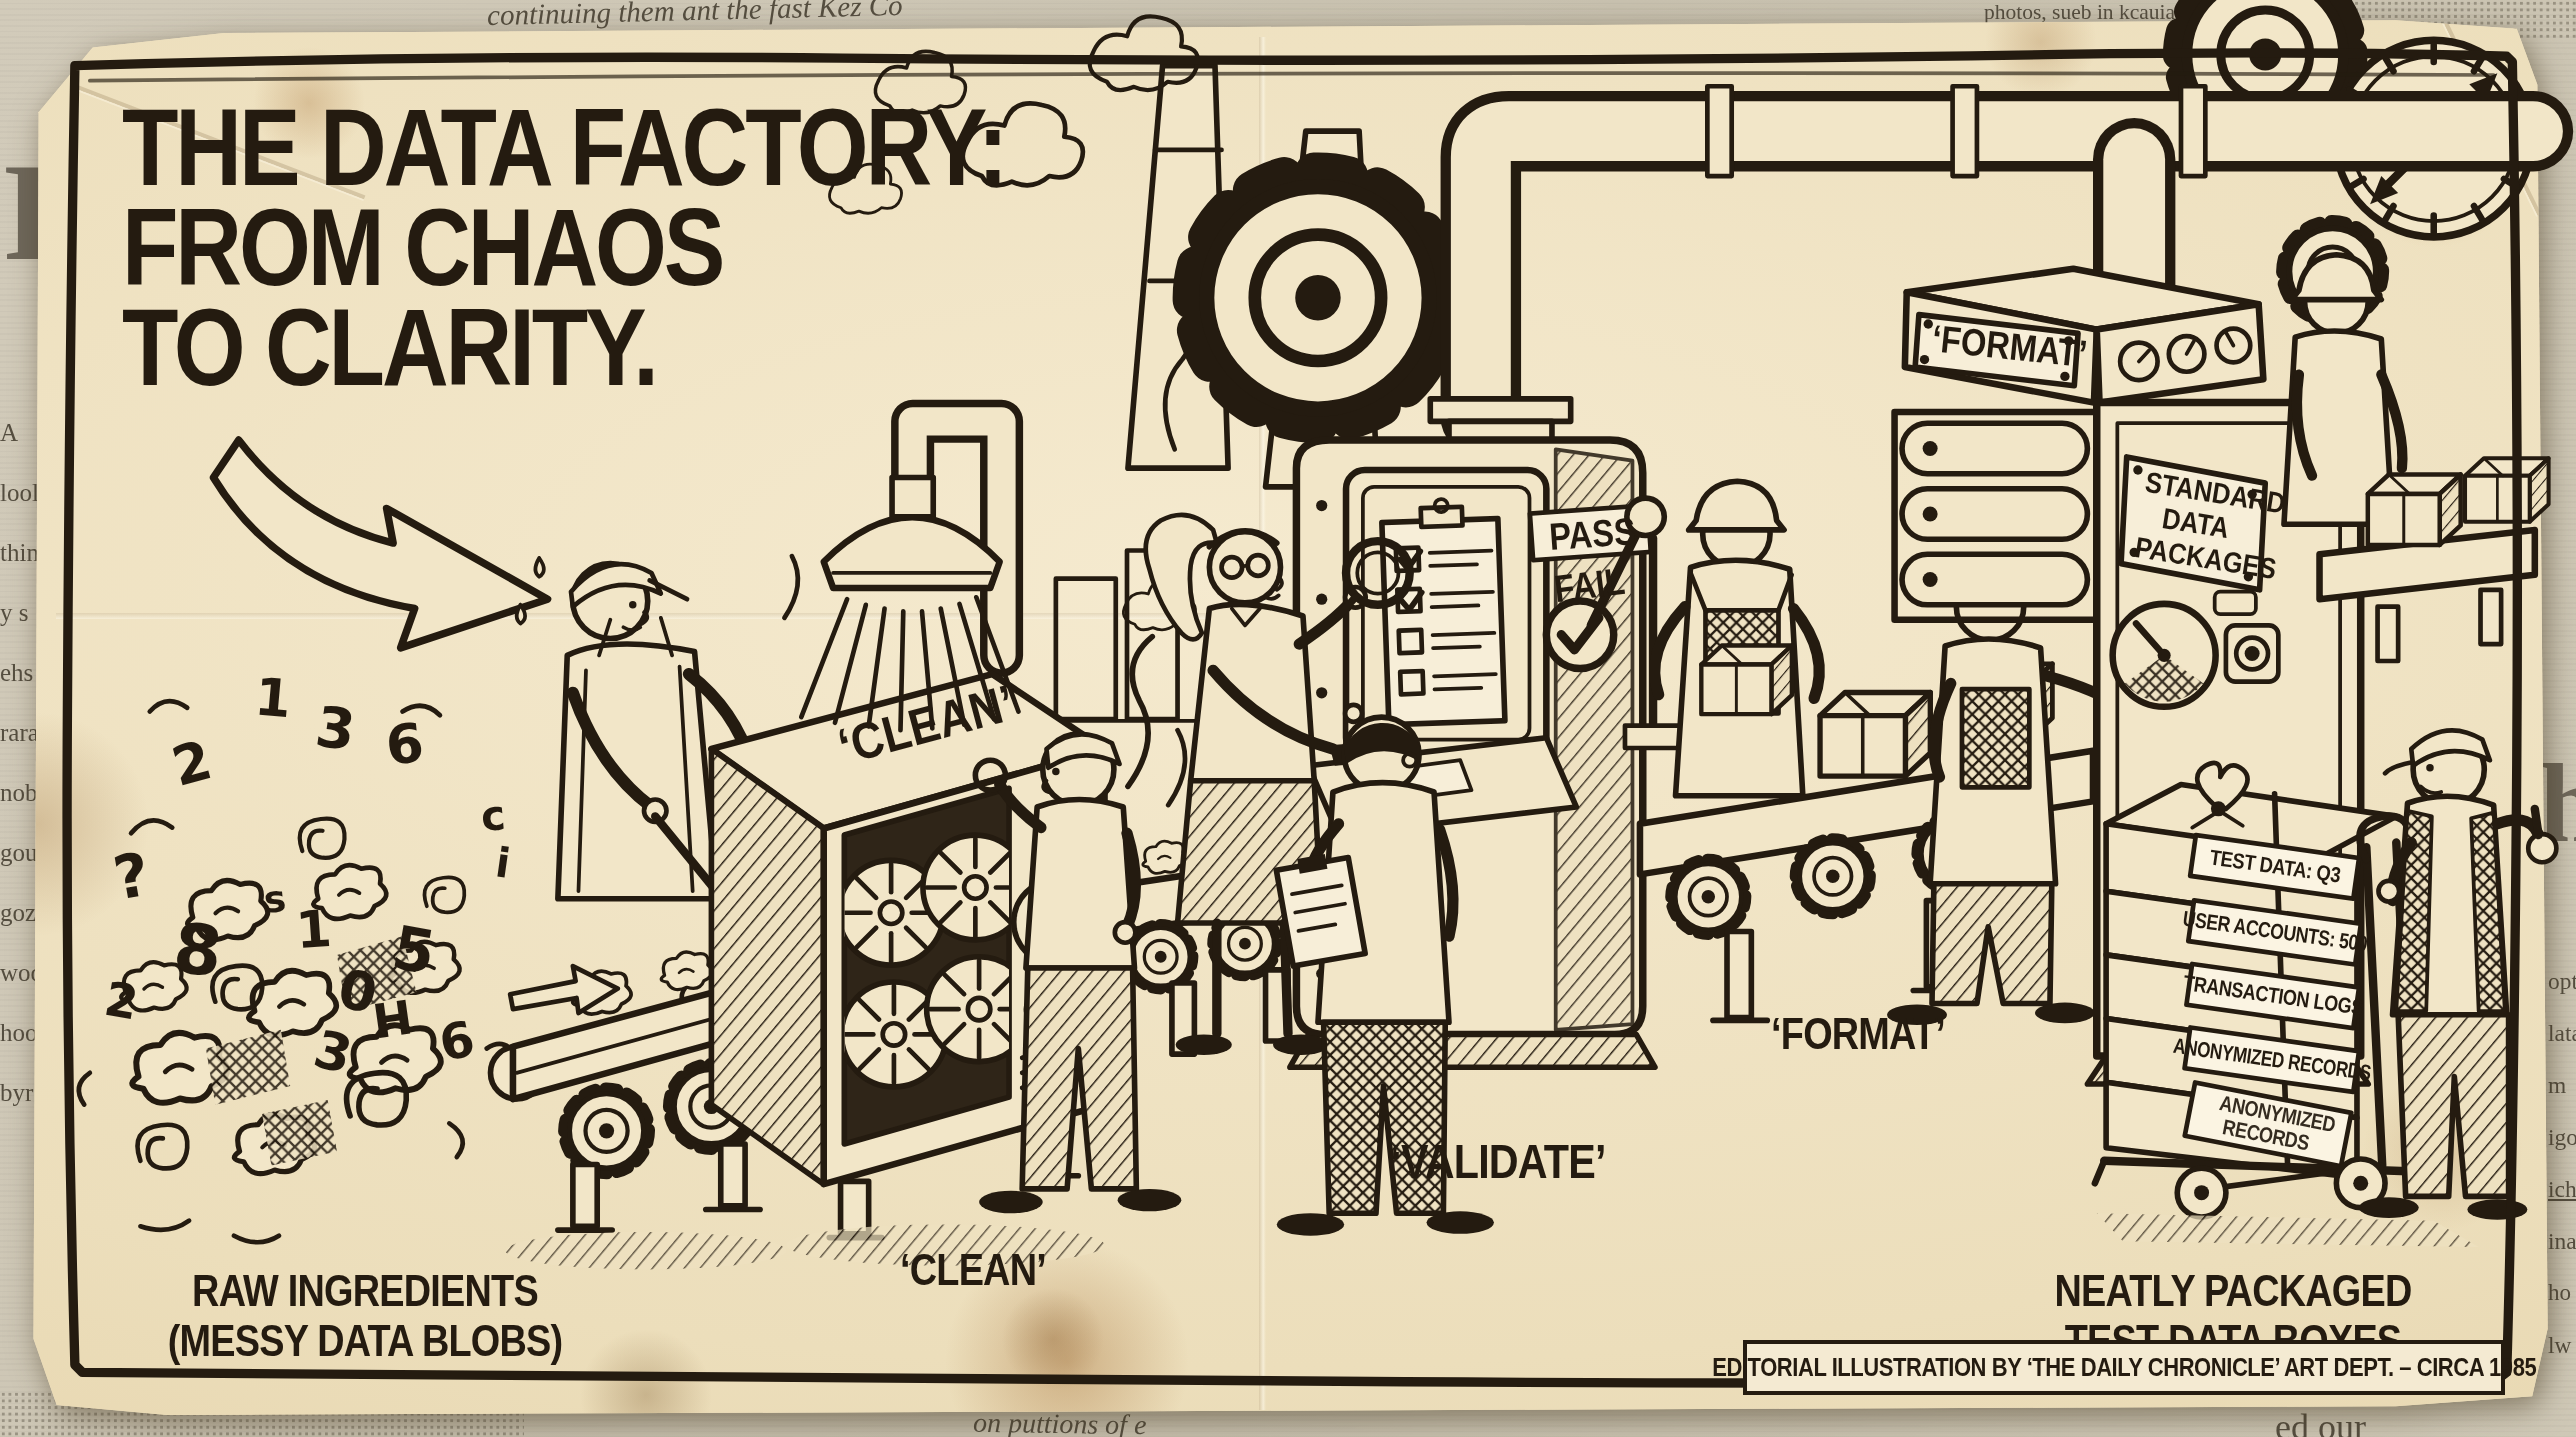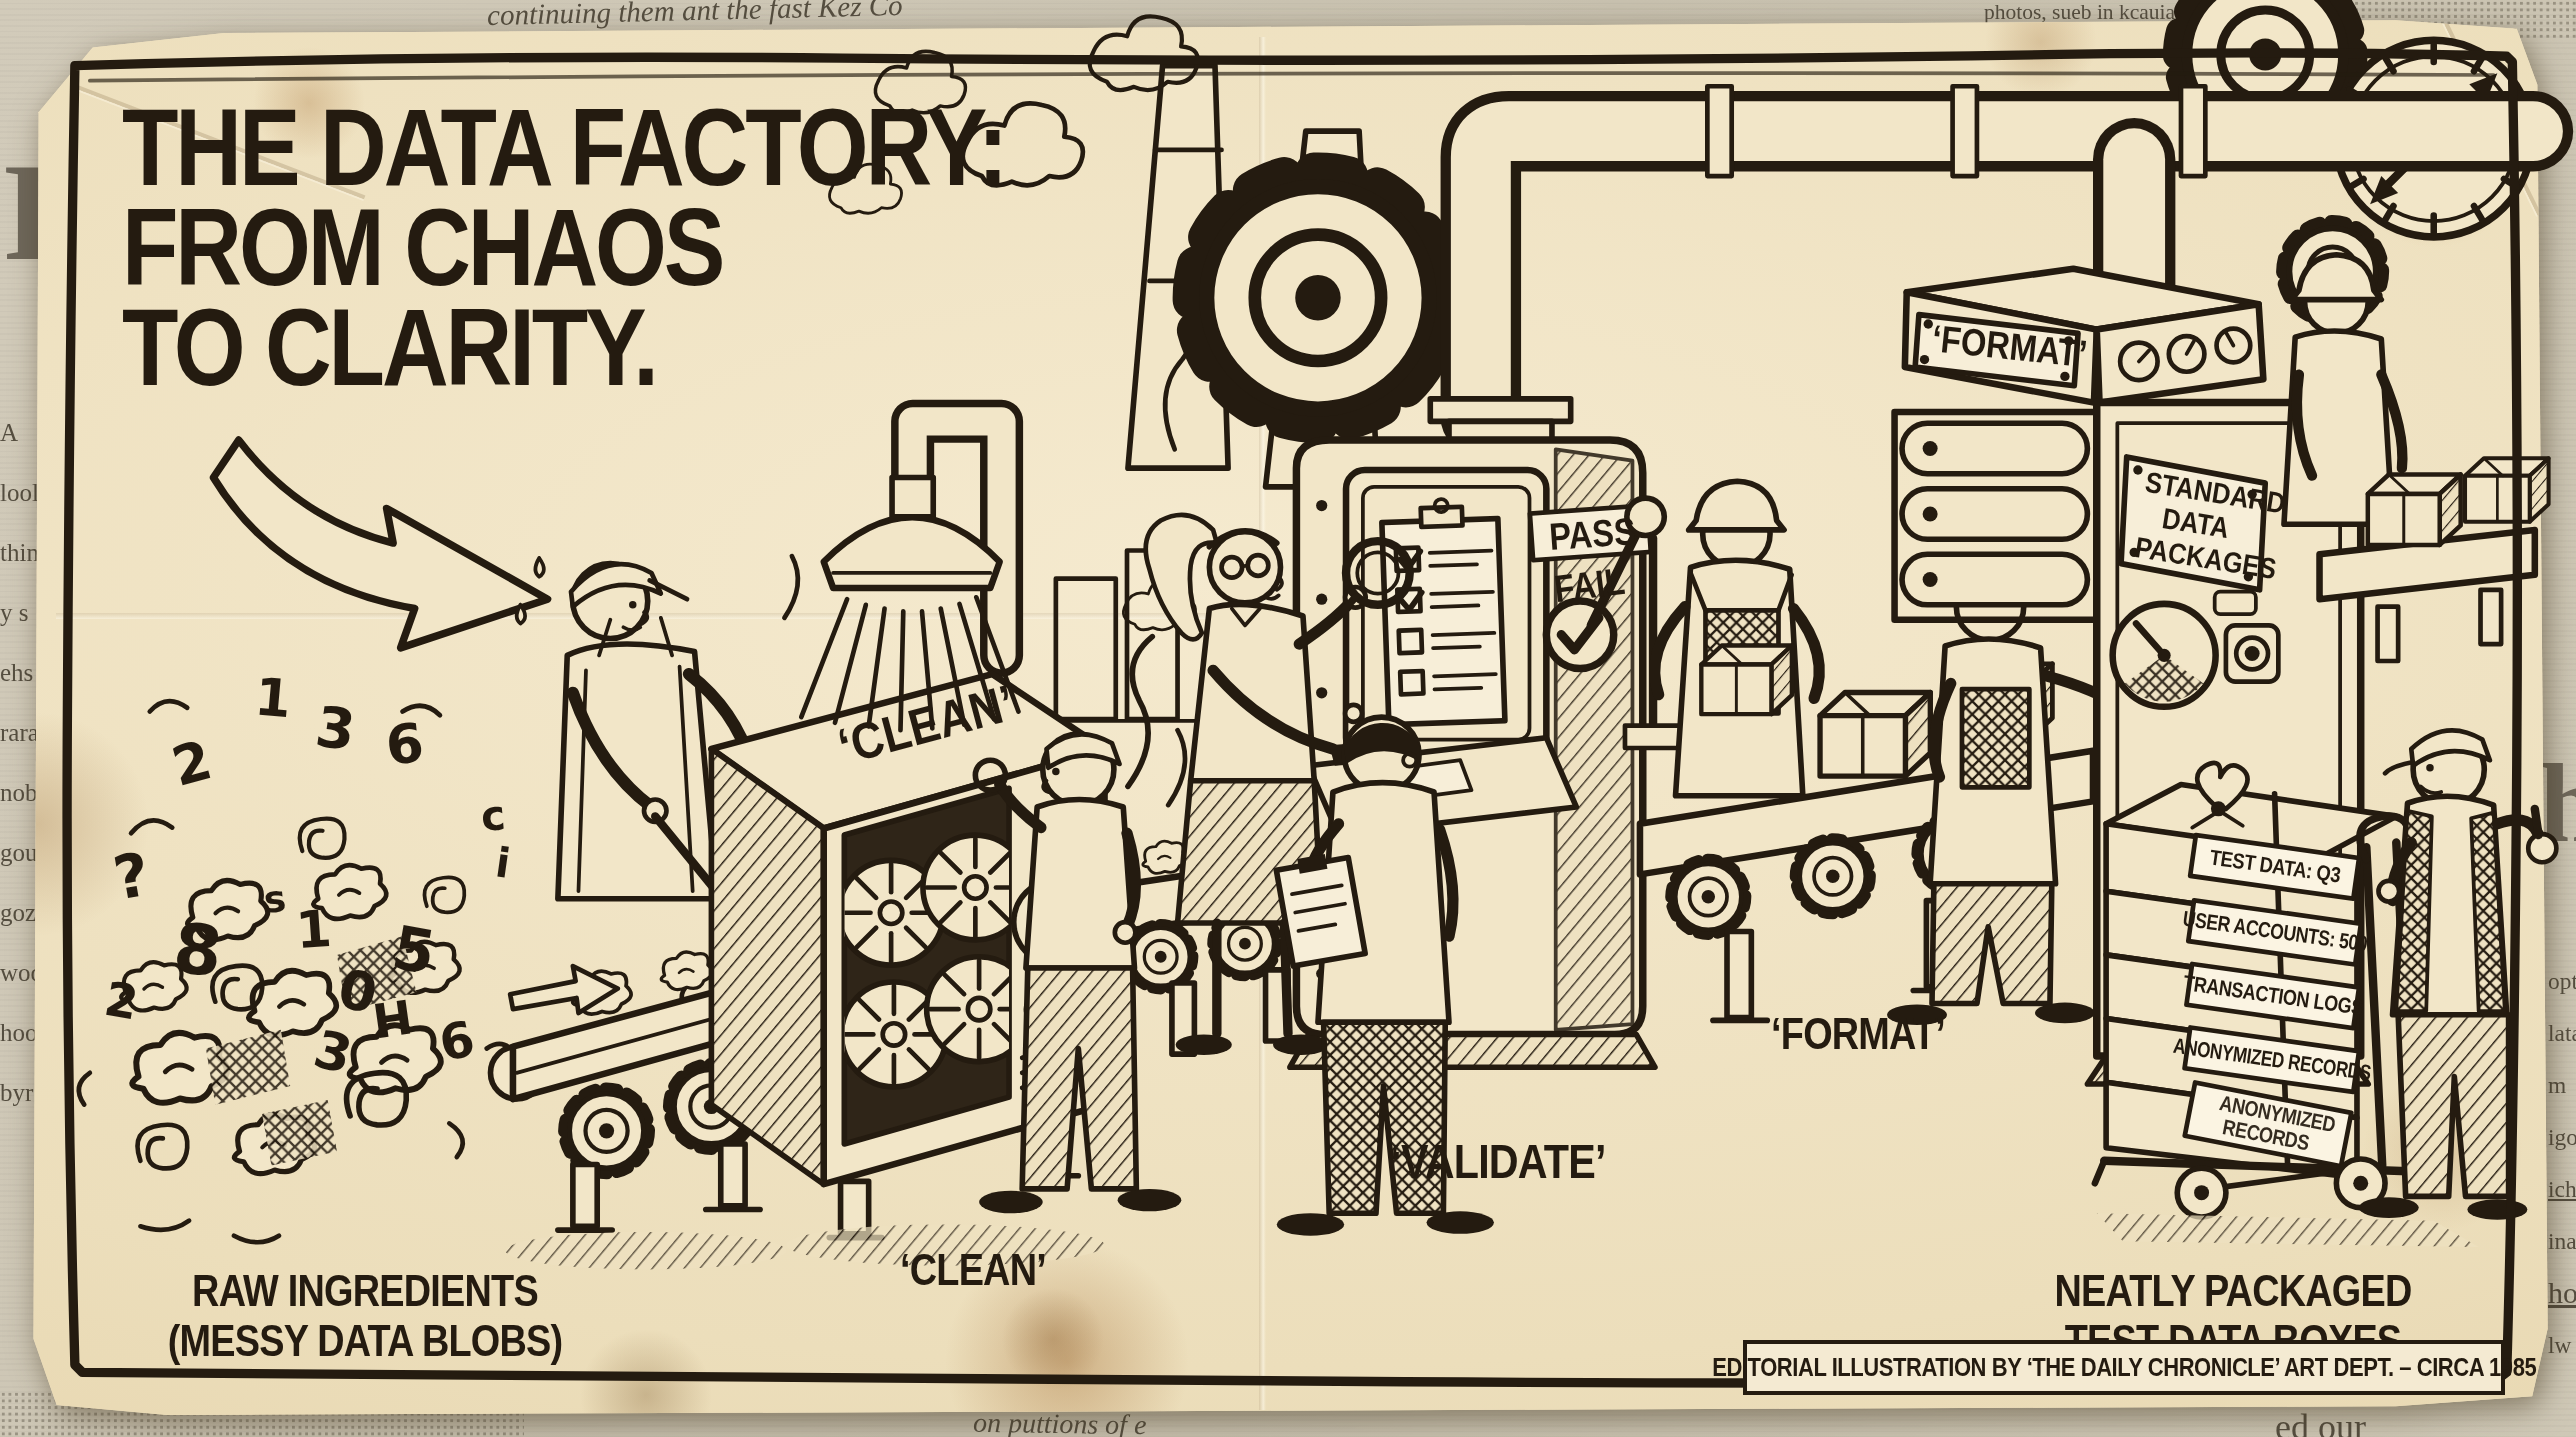--- a/index.html
+++ b/index.html
@@ -74,21 +74,21 @@
   <span class="np" style="position:static;display:block;font-size:25px;line-height:60px;">hoo</span>
   <span class="np" style="position:static;display:block;font-size:25px;line-height:60px;">byr</span>
 </div>
 <div style="position:absolute;left:2548px;top:955px;width:28px;">
   <span class="np" style="position:static;display:block;font-size:23.4px;line-height:52px;">opt</span>
   <span class="np" style="position:static;display:block;font-size:23.4px;line-height:52px;">lata</span>
   <span class="np" style="position:static;display:block;font-size:23.4px;line-height:52px;">m</span>
   <span class="np" style="position:static;display:block;font-size:23.4px;line-height:52px;">igo</span>
   <span class="np" style="position:static;display:block;font-size:23.4px;line-height:52px;text-decoration:underline;">ich</span>
   <span class="np" style="position:static;display:block;font-size:23.4px;line-height:52px;">ina</span>
-  <span class="np" style="position:static;display:block;font-size:30px;line-height:52px;text-decoration:underline;">ho</span>
+  <span class="np" style="position:static;display:block;font-size:23px;line-height:52px;">ho</span>
   <span class="np" style="position:static;display:block;font-size:23.4px;line-height:52px;">lw</span>
 </div>
 
 <div class="poster-wrap">
   <div class="poster">
     <div class="stains"></div>
     <div class="crease-v" style="left:1259px;"></div>
     <div class="crease-h" style="left:56px;right:1217px;top:613px;"></div>
     <div class="crease-d" style="left:66px;top:140px;width:309px;transform:rotate(21deg);"></div>
     <div class="crease-d" style="left:2378px;top:112px;width:225px;transform:rotate(64deg);"></div>

